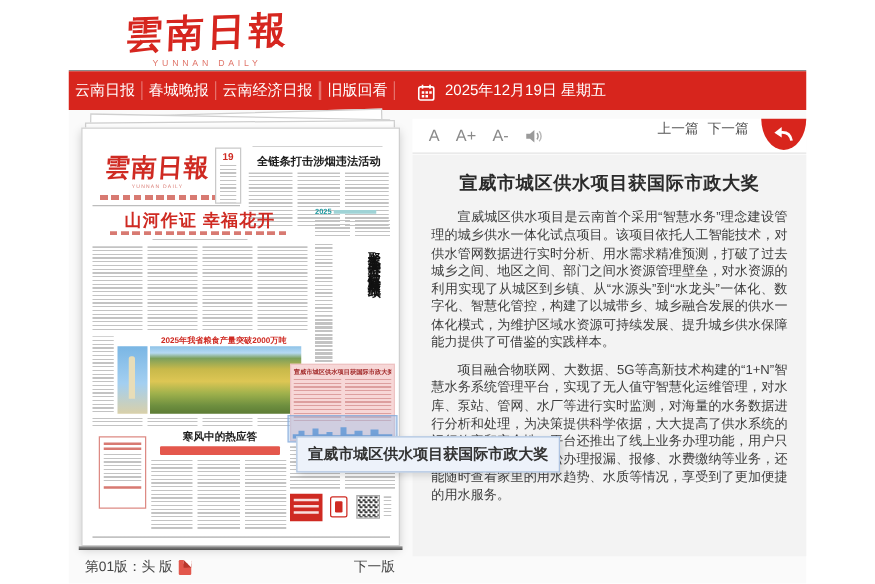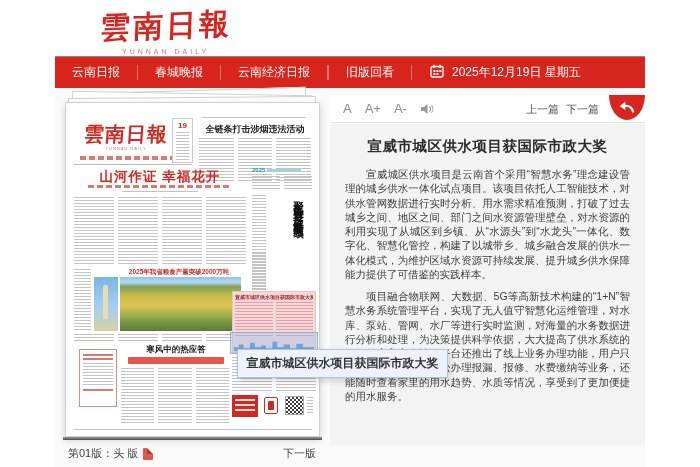--- a/index.html
+++ b/index.html
@@ -8,23 +8,23 @@
   .screen { position:relative; width:700px; height:467px; background:#ffffff; overflow:hidden; margin:0 auto; }
 
   
   .logo-block { position:absolute; left:100px; top:6px; width:200px; cursor:pointer; }
   .logo-main { font-size:30px; font-weight:900; color:#d6261f; letter-spacing:3px; transform:rotate(-2deg) skewX(-4deg); display:inline-block; }
   .logo-sub { font-size:7px; letter-spacing:3px; color:#e0756a; margin-left:22px; margin-top:1px; }
 
   
   .top-rule { position:absolute; left:55px; top:56px; width:590px; height:1px; background:#8a8a8a; }
   .nav { position:absolute; left:55px; top:57px; width:590px; height:31px; background:#d7251d; display:flex; align-items:center; }
-  .nav-item { color:#ffffff; font-size:12px; padding:0 17px; height:31px; line-height:31px; cursor:pointer; white-space:nowrap; }
+  .nav-item { color:#ffffff; font-size:12px; padding:0 5px; height:31px; line-height:31px; cursor:pointer; white-space:nowrap; }
   .nav-div { width:1px; height:15px; background:rgba(255,255,255,0.35); }
-  .nav-date-wrap { display:flex; align-items:flex-start; margin-left:18px; gap:8px; }
+  .nav-date-wrap { display:flex; align-items:flex-end; margin-left:18px; gap:8px; }
   .nav-date { color:#ffffff; font-size:12px; white-space:nowrap; }
   .cal-icon { width:14px; height:14px; display:inline-block; }
 
   
   .main-bg { position:absolute; left:55px; top:88px; width:590px; height:379px; background:#fafafa; }
 
   
   .sheet-b { position:absolute; background:#fff; border:1px solid #cfcfcf; }
   .sb1 { left:78px; top:90px; width:228px; height:16px; transform:rotate(-1.6deg); }
   .sb2 { left:72px; top:93px; width:240px; height:15px; transform:rotate(1.1deg); }
@@ -98,21 +98,21 @@
   
   .pager-label { position:absolute; left:68px; top:446px; font-size:11px; color:#444; display:flex; align-items:center; gap:5px; }
   .pdf-icon { width:10px; height:12px; background:#e2574c; position:relative; display:inline-block; border-radius:1px; cursor:pointer; }
   .pdf-icon::after { content:""; position:absolute; right:0; top:0; border:3px solid #fff; border-left-color:#b8362c; border-bottom-color:#b8362c; }
   .pager-next { position:absolute; left:283px; top:446px; font-size:11px; color:#444; cursor:pointer; }
 
   
   .reader-toolbar { position:absolute; left:330px; top:95px; width:315px; height:28px; background:#ffffff; border-bottom:1px solid #e3e3e3; display:flex; align-items:center; }
   .ft-btn { color:#8a8a8a; font-size:13px; margin-left:13px; cursor:pointer; line-height:1; }
   .speaker { margin-left:13px; cursor:pointer; display:flex; align-items:center; }
-  .rt-nav { position:absolute; right:46px; top:0; height:28px; display:flex; align-items:center; gap:7px; }
+  .rt-nav { position:absolute; right:46px; top:0; height:28px; display:flex; gap:7px; }
   .rt-nav span { font-size:11px; color:#555; cursor:pointer; }
   .back-badge { position:absolute; right:0px; top:0px; width:36px; height:25px; background:#d8251d;
                 border-radius:0 0 18px 18px / 0 0 25px 25px; display:flex; align-items:center; justify-content:center; cursor:pointer; }
 
   .reader-body { position:absolute; left:330px; top:124px; width:315px; height:321px; background:#f3f3f3; padding:13px 15px; overflow:hidden; }
   .article-title { text-align:center; font-size:14.5px; font-weight:900; color:#2b2b2b; margin-bottom:11px; letter-spacing:0.5px; }
   .article-p { font-size:10.5px; color:#3d3d3d; line-height:1.36; text-align:justify; text-indent:2em; margin-bottom:8px; }
 
   
   .hover-tooltip { position:absolute; left:237px; top:349px; width:211px; height:29px; background:#edf2fa;

